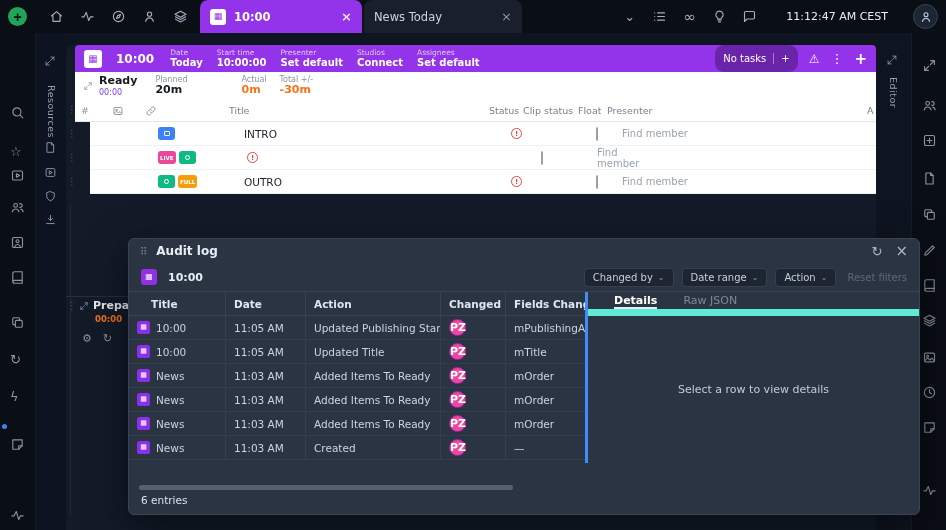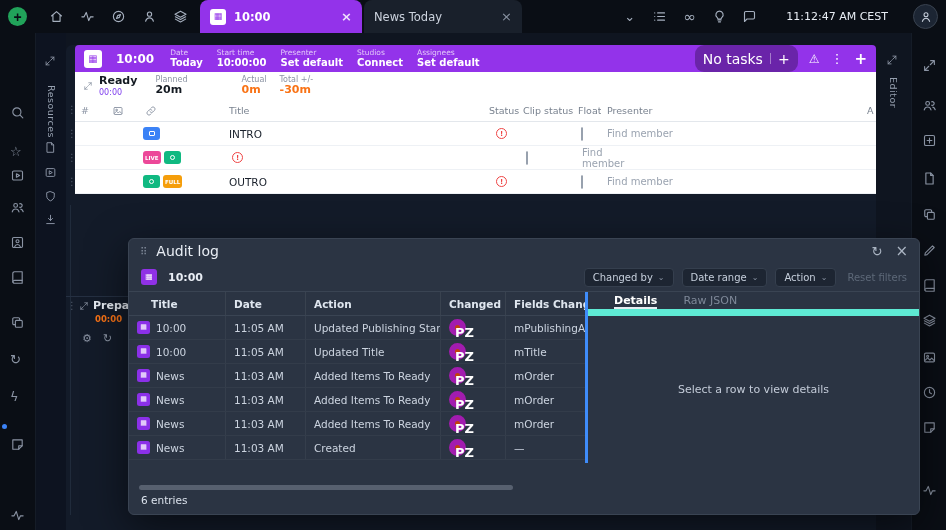--- a/index.html
+++ b/index.html
@@ -54,41 +54,41 @@
   .gdot{position:absolute;left:1px;color:#4d5868;font-size:10px;line-height:1}
   .vline{position:absolute;left:4px;top:160px;width:1px;height:310px;background:#202b3b}
   .phdr{position:absolute;left:9px;top:0;width:801px;height:27px;background:#9333ea;border-radius:4px 4px 0 0;
         display:flex;align-items:center;gap:14px;padding:0 9px;color:#fff}
   .ph-title{font-size:12px;font-weight:700;margin-right:2px}
   .fld{display:flex;flex-direction:column;line-height:1.2}
   .fld .l{font-size:7.5px;color:rgba(255,255,255,.72)}
   .fld .v{font-size:10px;font-weight:600}
   .ph-right{margin-left:auto;display:flex;align-items:center;gap:11px}
   .chip{height:27px;border-radius:9px;background:rgba(0,0,0,.28);display:flex;align-items:center;
-        font-size:14px;padding:0 8px;gap:7px;color:#fff}
+        font-size:10px;padding:0 8px;gap:7px;color:#fff}
   .chip .sep{width:1px;height:11px;background:rgba(255,255,255,.4)}
   .ph-warn{font-size:12px}
   .ph-kebab{font-size:13px}
   .ph-plus{font-size:15px;font-weight:700}
 
   .sumbar{position:absolute;left:9px;top:27px;width:801px;height:28px;background:#fff;display:flex;
           align-items:center;padding-left:8px;color:#141a22}
   .scol{display:flex;flex-direction:column;line-height:1.15}
   .scol .lab{font-size:8px;color:#8a93a3}
   .scol .val{font-size:11px;font-weight:700;color:#141a22}
   .val--orange{color:#f97316 !important}
   .sub--purple{font-size:8px;color:#7c3aed}
   .sum-exp{color:#8a93a3;margin-right:6px}
 
   .tgrid{display:grid;grid-template-columns:20px 46px 82px 264px 34px 55px 25px 260px 15px;align-items:center}
   .thdr{position:absolute;left:9px;top:55px;width:801px;height:22px;background:#fff;
         border-bottom:1px solid #e3e7ec;color:#79828f;font-size:9.5px}
   .thdr .hcell{padding-left:6px;white-space:nowrap;overflow:hidden}
   .thdr .hic{color:#8a93a3;display:flex;justify-content:center}
-  .trow{position:absolute;left:9px;width:801px;height:24px;background:#fff;border-bottom:1px solid #eef1f5;
+  .trow{position:absolute;left:24px;width:801px;height:24px;background:#fff;border-bottom:1px solid #eef1f5;
         color:#1a212c;font-size:10.5px}
   .trow .title{padding-left:6px;font-weight:500}
   .thumb{width:32px;height:18px;border-radius:2px;margin-left:4px}
   .thumb--1{background:linear-gradient(115deg,#161616 0%,#6f6f6f 35%,#232323 65%,#8d8d8d 100%)}
   .thumb--2{background:linear-gradient(100deg,#3a3a3a 0%,#0f0f0f 30%,#9a9a9a 60%,#2c2c2c 100%)}
   .thumb--3{background:linear-gradient(130deg,#565656 0%,#111 40%,#7d7d7d 75%,#1d1d1d 100%)}
   .badges{display:flex;gap:3px;padding-left:2px}
   .bdg{height:13px;min-width:17px;border-radius:3px;display:flex;align-items:center;justify-content:center;
        font-size:5.5px;font-weight:700;color:#fff;padding:0 2px}
   .bdg--blue{background:#3b82f6}.bdg--pink{background:#ec4899}
@@ -104,42 +104,42 @@
   .prep-t{position:absolute;left:27px;top:254px;font-size:11px;font-weight:700;color:#e6ebf2;white-space:nowrap}
   .prep-exp{position:absolute;left:13px;top:256px;color:#8a93a3}
   .prep-time{position:absolute;left:29px;top:269px;font-size:8.5px;color:#f97316;font-weight:700}
   .prep-ic{position:absolute;color:#8a93a3;font-size:11px}
 
   
   .modal{position:absolute;left:128px;top:238px;width:792px;height:277px;background:#2b3443;
          border:1px solid #3a4453;border-radius:6px;box-shadow:0 12px 40px rgba(0,0,0,.55);z-index:10}
   .m-hdr{height:24px;display:flex;align-items:center;padding:0 11px;gap:9px}
   .m-drag{color:#7c8696;font-size:10px}
-  .m-title{font-size:14px;color:#e8edf4;font-weight:400}
+  .m-title{font-size:12px;color:#e8edf4;font-weight:700}
   .m-hdr-right{margin-left:auto;display:flex;align-items:center;gap:13px;color:#aab4c2}
   .m-refresh{font-size:13px}.m-close{font-size:15px}
   .m-filters{height:28px;display:flex;align-items:center;padding:0 12px;gap:8px}
   .m-show-title{font-size:11px;color:#e8edf4;font-weight:600;margin-left:3px}
   .m-filters-right{margin-left:auto;display:flex;align-items:center;gap:8px}
   .pill{height:19px;background:#1d2532;border:1px solid #353f4e;border-radius:4px;display:flex;
         align-items:center;gap:5px;padding:0 8px;font-size:10px;color:#c6cfdc;white-space:nowrap}
   .pill .c{font-size:8px;color:#8a93a3}
   .reset{font-size:10px;color:#5d6878;margin-left:3px;white-space:nowrap}
 
   .m-body{position:absolute;left:0;top:52px;width:790px;height:172px;border-top:1px solid #3a4453;display:flex}
   .agrid{display:grid;grid-template-columns:97px 80px 135px 65px 79px;align-items:center}
   .m-table{width:456px}
   .a-hdr{height:24px;border-bottom:1px solid #3a4453;font-size:10.5px;font-weight:600;color:#dfe6ef}
   .a-hdr>div{padding-left:8px;border-right:1px solid #39424f;height:100%;display:flex;align-items:center;
              white-space:nowrap;overflow:hidden}
   .a-row{height:24px;border-bottom:1px solid #333c4a;font-size:10.5px;color:#ccd4e0}
   .a-row>div{padding-left:8px;border-right:1px solid #353e4c;height:100%;display:flex;align-items:center;
              gap:6px;white-space:nowrap;overflow:hidden}
-  .pz{width:17px;height:17px;border-radius:50%;background:#c2410c;border:6px solid #a21caf;color:#fff;
-      font-size:13px;font-weight:700;display:grid;place-items:center;flex:none}
+  .pz{width:17px;height:17px;border-radius:50%;background:#ec4899;border:1px solid #a21caf;color:#fff;
+      font-size:11px;font-weight:700;display:grid;place-items:center;flex:none}
   .m-blue{width:3px;background:#3f8cfa;flex:none}
   .m-details{flex:1;display:flex;flex-direction:column;min-width:0}
   .d-tabs{height:24px;border-bottom:7px solid #5eead4;display:flex;padding-left:26px;gap:26px}
   .d-tab{font-size:11px;height:100%;display:flex;align-items:center;position:relative;color:#7e8898}
   .d-tab--active{color:#fff;font-weight:600}
   .d-tab--active:after{content:"";position:absolute;left:0;right:0;bottom:0;height:2px;background:#e8ecf2}
   .d-empty{flex:1;display:flex;align-items:center;justify-content:center;font-size:11px;color:#c3cbd8}
   .m-scroll{position:absolute;left:10px;top:246px;width:374px;height:5px;border-radius:3px;background:#57606f}
   .m-entries{position:absolute;left:12px;top:255px;font-size:10.5px;color:#dbe2ec}
 </style>

